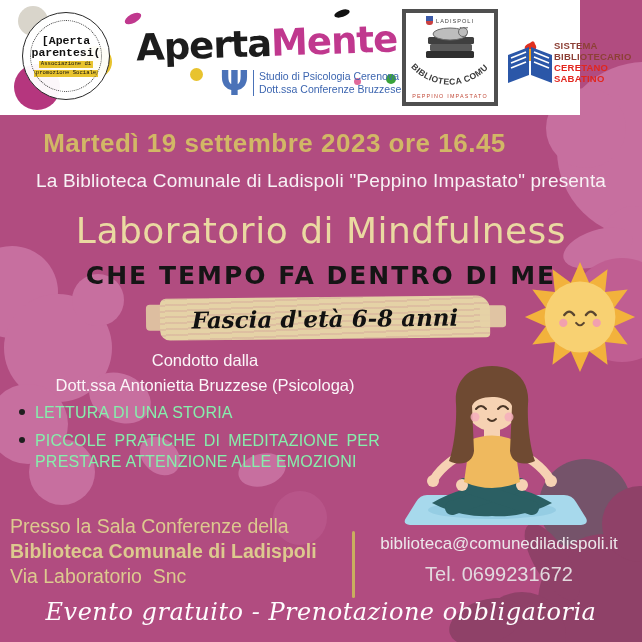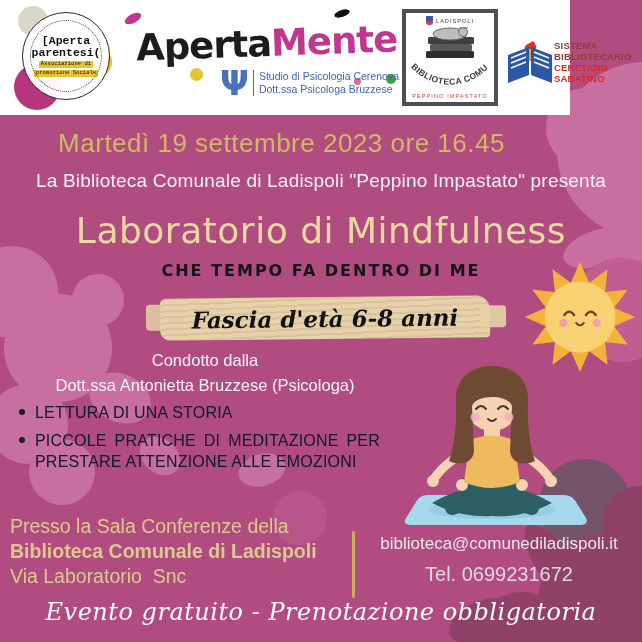--- a/index.html
+++ b/index.html
@@ -1,21 +1,21 @@
 <!DOCTYPE html>
 <html><head>
 <meta charset="utf-8">
 <style>
   html,body{margin:0;padding:0;}
   body{font-family:"Liberation Sans",sans-serif;background:#777;}
   .poster{position:relative;width:642px;height:642px;margin:0 auto;background:#b14c80;overflow:hidden;}
   .bg-svg{position:absolute;left:0;top:0;z-index:0;}
 
   
-  .header-band{position:absolute;left:0;top:0;width:570px;height:115px;background:#ffffff;z-index:2;}
+  .header-band{position:absolute;left:0;top:0;width:570px;height:115px;background:#ffffff;z-index:2;padding-left:10px;}
 
   
   .stamp-wrap{position:absolute;left:12px;top:6px;width:108px;height:104px;}
   .stamp-dot{position:absolute;border-radius:50%;}
   .dot-gray{left:6px;top:0;width:30px;height:30px;background:#d9d5cb;}
   .dot-yellow{left:68px;top:40px;width:32px;height:32px;background:#e8c32e;}
   .dot-magenta{left:2px;top:58px;width:46px;height:46px;background:#b5367e;}
   .stamp-circle{position:absolute;left:10px;top:6px;width:88px;height:88px;border-radius:50%;
     background:rgba(255,255,255,.96);border:1.6px solid #2a2a2a;box-sizing:border-box;
     display:flex;flex-direction:column;align-items:center;justify-content:center;text-align:center;}
@@ -50,35 +50,35 @@
   .sb-wrap{position:absolute;left:506px;top:32px;width:132px;height:62px;display:flex;align-items:center;}
   .sb-text{display:flex;flex-direction:column;line-height:1.15;}
   .sb-line{font-size:9.5px;font-weight:bold;letter-spacing:.2px;}
   .sb-maroon{color:#8d4036;}
   .sb-red{color:#e2261d;}
 
   
   .content{position:absolute;left:0;top:0;width:642px;height:642px;z-index:3;pointer-events:none;}
   .content > *{pointer-events:auto;}
 
-  .date-line{position:absolute;left:0;top:128px;width:549px;text-align:center;font-size:26px;font-weight:normal;letter-spacing:.5px;color:#d2b766;padding-left:7px;}
+  .date-line{position:absolute;left:0;top:128px;width:549px;text-align:center;font-size:26px;font-weight:bold;letter-spacing:.5px;color:#d2b766;}
   .presents-line{position:absolute;left:0;top:170px;width:642px;text-align:center;font-size:19px;color:#f8f2f5;letter-spacing:.2px;}
   .main-title{position:absolute;left:0;top:210px;width:642px;text-align:center;font-size:36px;color:#ead9a1;font-family:"DejaVu Sans",sans-serif;letter-spacing:.5px;}
-  .subtitle{position:absolute;left:0;top:261px;width:642px;text-align:center;font-size:16px;font-weight:bold;color:#151515;letter-spacing:2px;font-family:"DejaVu Sans",sans-serif;}
+  .subtitle{position:absolute;left:0;top:261px;width:642px;text-align:center;font-size:25px;font-weight:bold;color:#151515;letter-spacing:2px;font-family:"DejaVu Sans",sans-serif;}
 
   .age-badge{position:absolute;left:160px;top:297px;width:330px;height:42px;background:#e5d2a6;transform:rotate(-.6deg);border-radius:6px 14px 4px 10px;display:flex;align-items:center;justify-content:center;}
   .age-badge::before{content:"";position:absolute;left:-14px;top:6px;width:20px;height:26px;background:#e5d2a6;border-radius:4px;opacity:.85;}
   .age-badge::after{content:"";position:absolute;right:-16px;top:10px;width:26px;height:22px;background:#e5d2a6;border-radius:3px;opacity:.9;}
   .age-texture{position:absolute;inset:0;border-radius:inherit;background:repeating-linear-gradient(178deg,rgba(177,76,128,.14) 0 2px,transparent 2px 6px);}
   .age-text{position:relative;font-size:23px;font-weight:bold;color:#111;font-family:"DejaVu Serif",serif;font-style:italic;}
 
   .conducted{position:absolute;left:0;top:348px;width:410px;text-align:center;font-size:16.5px;line-height:1.5;color:#fbf5f8;}
 
   .bullets{position:absolute;left:16px;top:402px;width:364px;margin:0;padding:0;list-style:none;}
-  .bullets li{position:relative;padding-left:19px;font-size:16px;line-height:1.32;color:#0f172a;margin-bottom:7px;letter-spacing:.2px;}
+  .bullets li{position:relative;padding-left:19px;font-size:16px;line-height:1.32;color:#86efac;margin-bottom:7px;letter-spacing:.2px;}
   .bullets li::before{content:"";position:absolute;left:3px;top:7px;width:6px;height:6px;border-radius:50%;background:#1f1f1f;}
   .bullets li.justify{text-align:justify;}
 
   .venue{position:absolute;left:10px;top:514px;width:340px;color:#ddc98e;font-size:19.5px;line-height:1.28;}
   .venue .v2{font-weight:bold;}
   .venue .v3{white-space:pre;}
   .footer-divider{position:absolute;left:352px;top:531px;width:3px;height:67px;background:#c9ae5e;border-radius:2px;}
   .contact{position:absolute;left:360px;top:534px;width:278px;text-align:center;}
   .contact .email{font-size:17px;color:#ece7ea;}
   .contact .phone{font-size:20px;color:#e2d9de;margin-top:9px;}
@@ -141,21 +141,21 @@
       <span class="am-accent acc-1"></span>
       <span class="am-accent acc-2"></span>
       <span class="am-accent acc-3"></span>
       <span class="am-accent acc-4"></span>
       <span class="am-accent acc-5"></span>
       <div class="am-text"><span class="am-word1">Aperta</span><span class="am-word2">Mente</span></div>
       <div class="psi-row">
         <span class="psi-glyph">Ψ</span>
         <span class="psi-lines">
           <div class="psi-line">Studio di Psicologia Cerenova</div>
-          <div class="psi-line">Dott.ssa Psicologa Bruzzese</div>
+          <div class="psi-line">Dott.ssa Conferenze Bruzzese</div>
         </span>
       </div>
     </div>
 
     <div class="bc-wrap">
       <div class="bc-top">
         <span class="bc-crest"></span>
         <span class="bc-city">LADISPOLI</span>
       </div>
       <svg width="64" height="32" viewBox="0 0 64 32">

